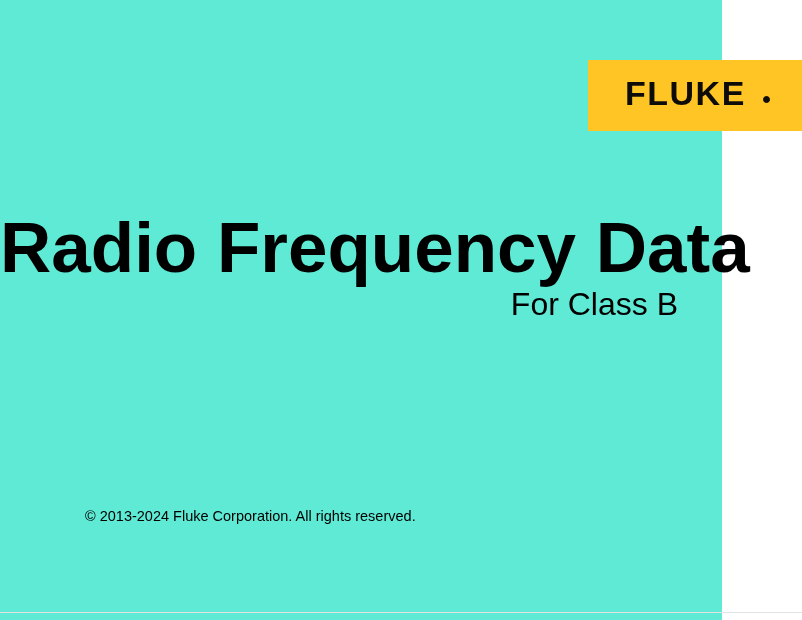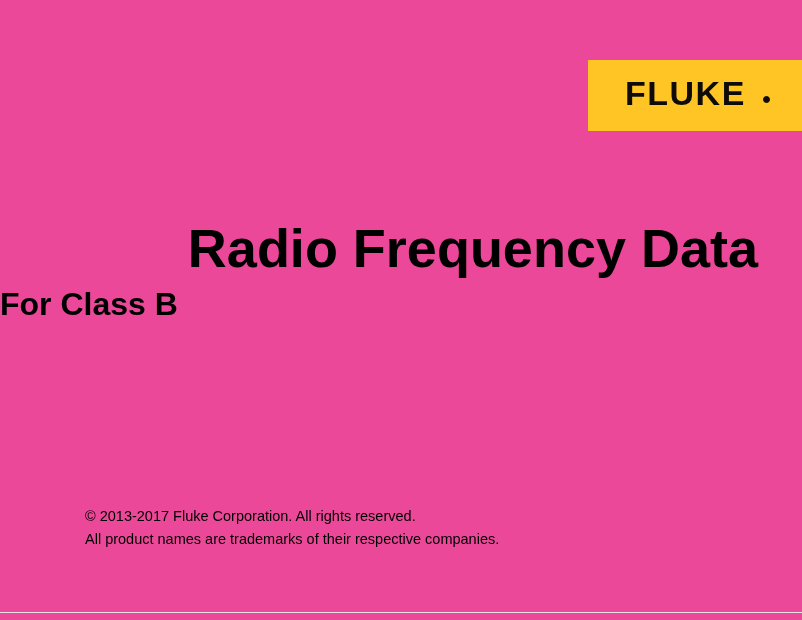--- a/index.html
+++ b/index.html
@@ -9,23 +9,23 @@
   body {
     width: 802px;
     height: 620px;
     background: #ffffff;
     font-family: "Liberation Sans", sans-serif;
     color: #000000;
     overflow: hidden;
   }
   .page {
     position: relative;
-    width: 802px;
+    width: 722px;
     height: 620px;
-    background: #ec4899;
+    background: #5eead4;
     box-sizing: border-box;
   }
 
   
   .logo-block {
     position: absolute;
     left: 588px;
     top: 60px;
     width: 214px;
     height: 71px;
@@ -60,34 +60,34 @@
 
   
   .title-main {
     position: absolute;
     left: 0;
     right: 44px;
     top: 215px;
     text-align: right;
     font-family: "Liberation Sans", sans-serif;
     font-weight: bold;
-    font-size: 54px;
+    font-size: 71px;
     line-height: 66px;
     letter-spacing: 0px;
     color: #000000;
     white-space: nowrap;
   }
   .title-sub {
     position: absolute;
     left: 0;
     right: 44px;
     top: 286px;
-    text-align: left;
+    text-align: right;
     font-family: "Liberation Sans", sans-serif;
-    font-weight: bold;
+    font-weight: normal;
     font-size: 32px;
     line-height: 36px;
     color: #000000;
     white-space: nowrap;
   }
 
   
   .imprint {
     position: absolute;
     left: 85px;
@@ -131,19 +131,18 @@
     <div class="logo-wordmark">FLUKE</div>
     <div class="logo-reg"></div>
   </div>
 
   <div class="title-main">Radio Frequency Data</div>
 
   <div class="title-sub">For Class B</div>
 
   <div class="imprint">
     <div class="imprint-gap"></div>
-    <div class="imprint-line-sm">© 2013-2017 Fluke Corporation. All rights reserved.</div>
-    <div class="imprint-line-sm">All product names are trademarks of their respective companies.</div>
+    <div class="imprint-line-sm">© 2013-2024 Fluke Corporation. All rights reserved.</div>
   </div>
 
   <div class="bottom-rule"></div>
 
 </div>
 
 </body></html>

